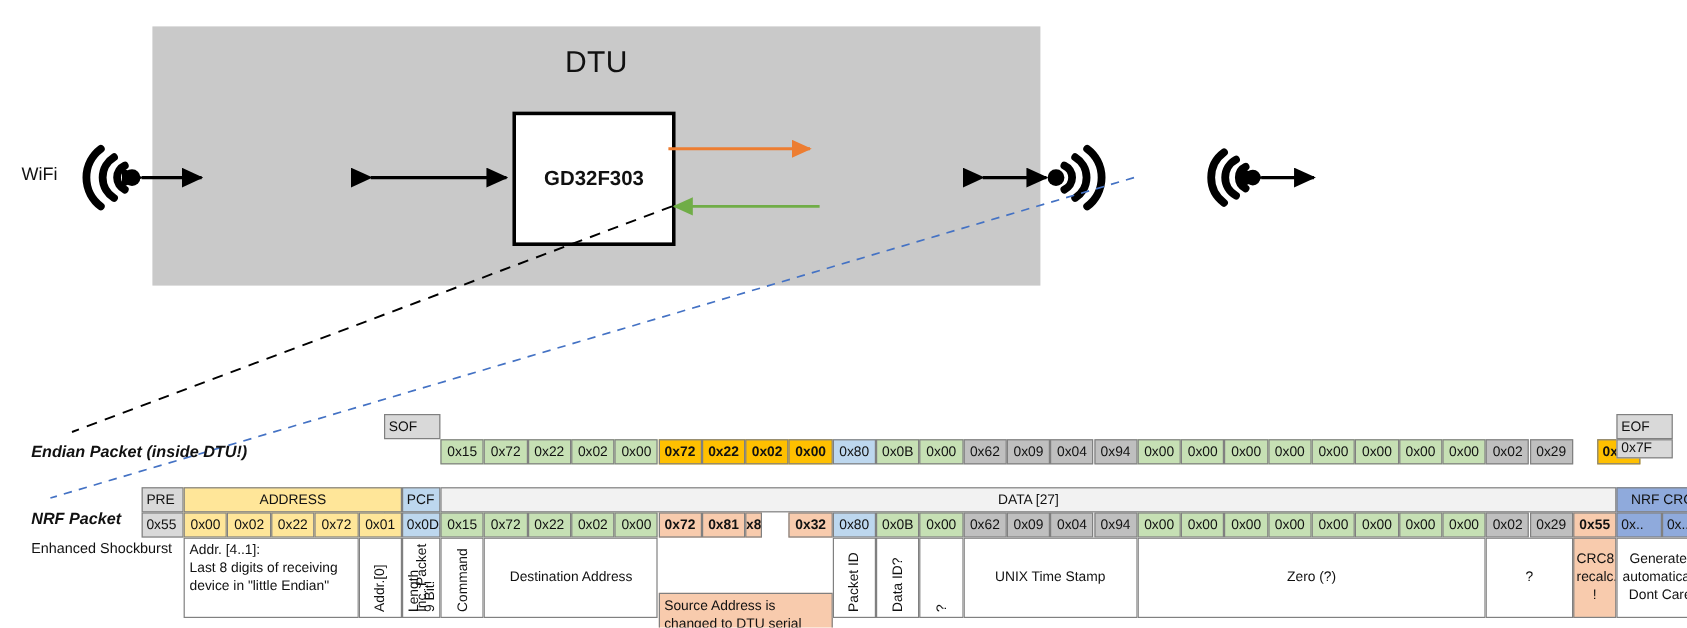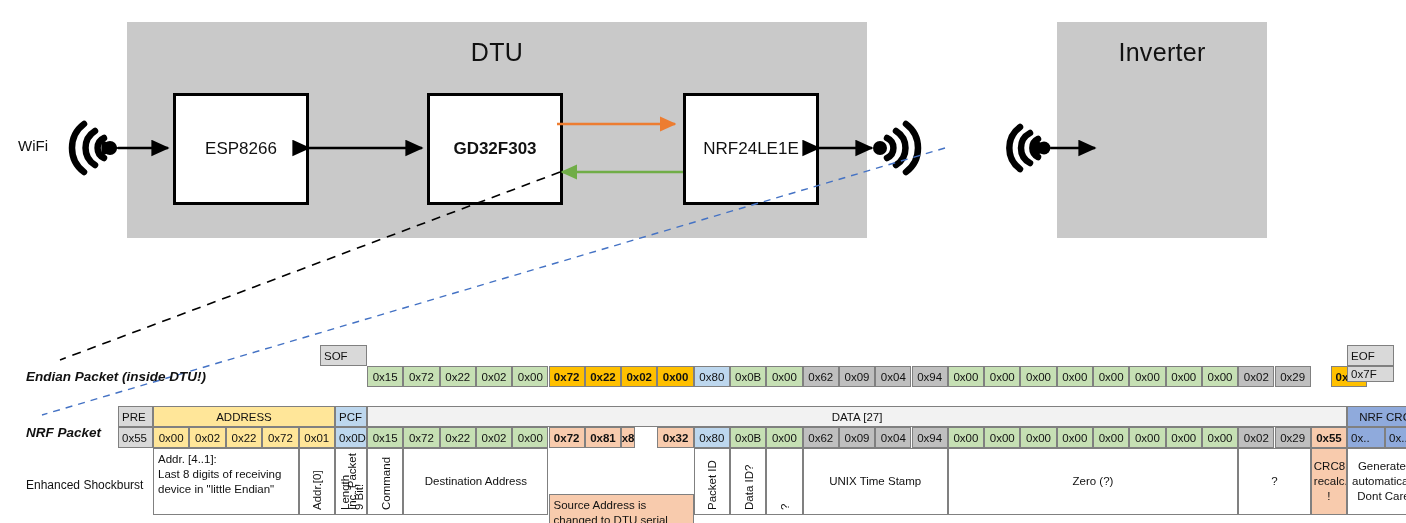--- a/index.html
+++ b/index.html
@@ -31,21 +31,21 @@
               pointer-events:none;overflow:visible;}
 
   
   #packets{position:absolute;left:0;top:300px;width:1406px;height:223px;}
 
   .rowlabel{position:absolute;font-style:italic;font-weight:bold;
             font-size:13.5px;color:#111;white-space:nowrap;}
   #serial-packet-label{left:26px;top:369px;}
   #nrf-packet-label{left:26px;top:425px;}
   #shockburst-label{left:26px;top:450px;font-style:normal;font-weight:normal;
-            font-size:12px;margin-top:28px;}
+            font-size:12px;}
 
   .cell{position:absolute;box-sizing:border-box;border:1px solid #808080;
         font-size:11.5px;display:flex;align-items:center;
         justify-content:center;color:#111;overflow:hidden;
         white-space:nowrap;}
   .cell.lft{justify-content:flex-start;padding-left:3px;}
   .cell.bold{font-weight:bold;}
 
   .c-gray{background:#d9d9d9;}
   .c-green{background:#c6e0b4;}
@@ -71,32 +71,23 @@
 </style>
 </head>
 <body>
 
 <div id="block-diagram">
 
   <div class="enclosure" id="dtu-enclosure">
     <div class="enclosure-title">DTU</div>
   </div>
 
-  <div class="enclosure" id="inverter-enclosure">
-    <div class="enclosure-title">Inverter</div>
-  </div>
-
-  <div class="chip" id="chip-esp8266">
-    <span>ESP8266</span>
-  </div>
+
   <div class="chip" id="chip-gd32">
     <span>GD32F303</span>
-  </div>
-  <div class="chip" id="chip-nrf24le1e">
-    <span>NRF24LE1E</span>
   </div>
 
   <div class="wifi-label" id="wifi-text">WiFi</div>
 </div>
 
 <svg class="overlay" viewBox="0 0 1406 523">
   <defs>
     <marker id="ah-black" markerWidth="7" markerHeight="7" refX="6.4" refY="3.2" orient="auto">
       <path d="M0,0 L7,3.2 L0,6.4 z" fill="#000"></path>
     </marker>

